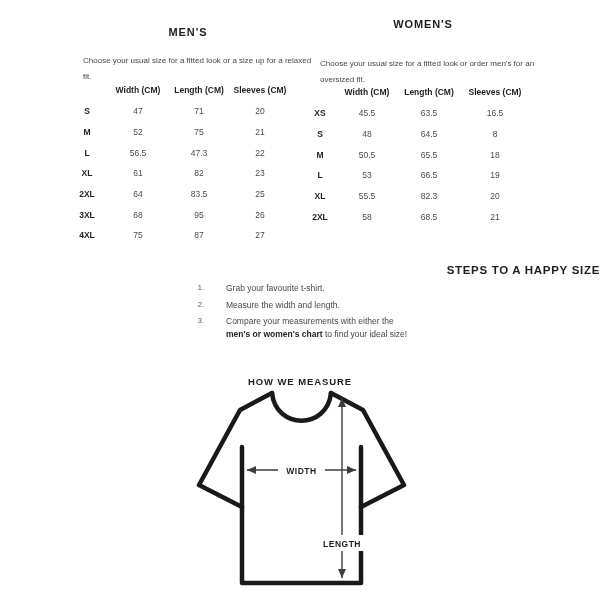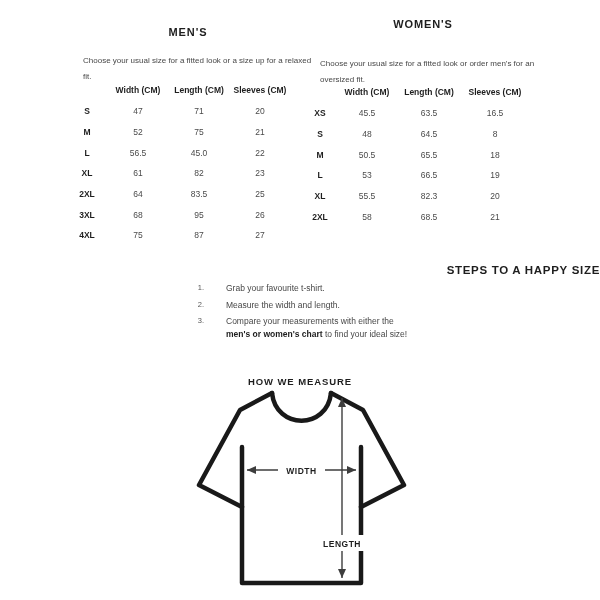--- a/index.html
+++ b/index.html
@@ -63,21 +63,21 @@
       <div class="tcell scell">S</div>
       <div class="tcell">47</div>
       <div class="tcell">71</div>
       <div class="tcell">20</div>
       <div class="tcell scell">M</div>
       <div class="tcell">52</div>
       <div class="tcell">75</div>
       <div class="tcell">21</div>
       <div class="tcell scell">L</div>
       <div class="tcell">56.5</div>
-      <div class="tcell">45.0</div>
+      <div class="tcell">47.3</div>
       <div class="tcell">22</div>
       <div class="tcell scell">XL</div>
       <div class="tcell">61</div>
       <div class="tcell">82</div>
       <div class="tcell">23</div>
       <div class="tcell scell">2XL</div>
       <div class="tcell">64</div>
       <div class="tcell">83.5</div>
       <div class="tcell">25</div>
       <div class="tcell scell">3XL</div>

